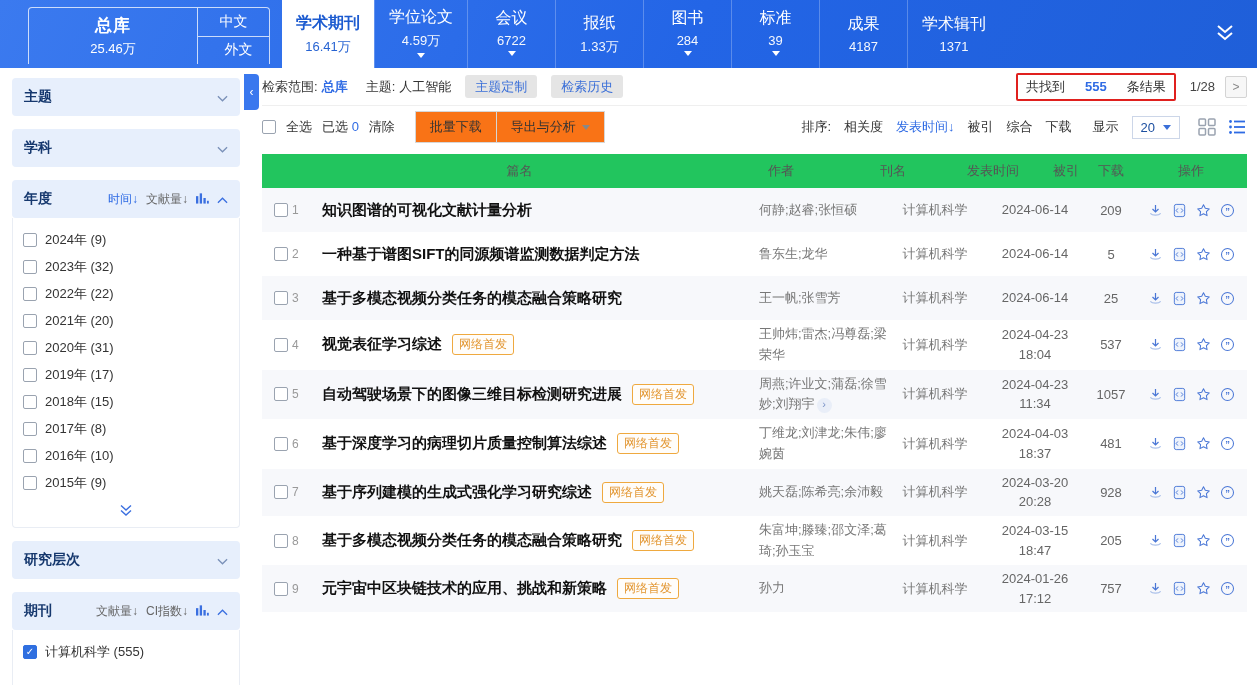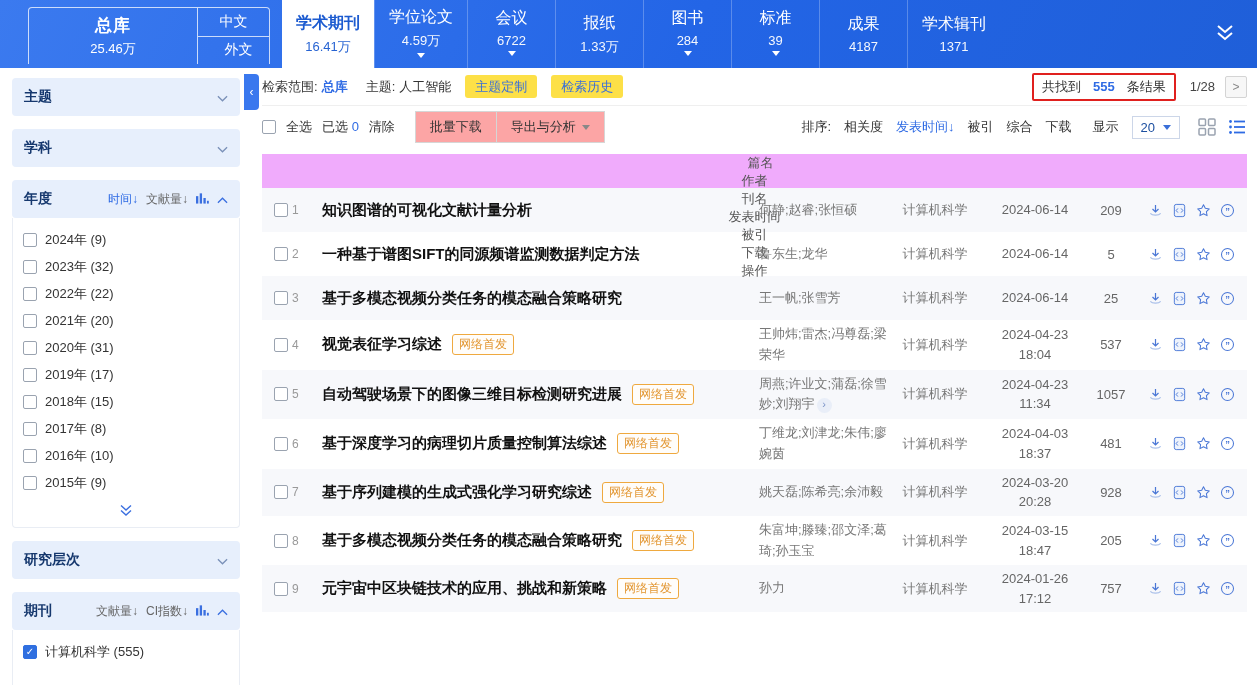--- a/index.html
+++ b/index.html
@@ -46,49 +46,49 @@
 
   .collapse-handle { position:absolute; left:244px; top:6px; width:15px; height:36px; background:#3a78ee; color:#fff; border-radius:0 4px 4px 0; display:flex; align-items:center; justify-content:center; font-size:12px; cursor:pointer; z-index:5; }
 
   .main { flex:1; padding:0 10px 0 18px; }
 
   
   .searchbar { height:38px; display:flex; align-items:center; border-bottom:1px solid #efefef; }
   .sb-label { color:#333; }
   .sb-scope { color:#2f6be4; font-weight:bold; margin:0 18px 0 4px; cursor:pointer; }
   .sb-topic { margin-left:4px; }
-  .pill { background:#fde047; color:#3a6fd8; border-radius:3px; padding:4px 10px; margin-left:14px; cursor:pointer; font-size:13px; }
+  .pill { background:#e5e5e5; color:#3a6fd8; border-radius:3px; padding:4px 10px; margin-left:14px; cursor:pointer; font-size:13px; }
   .sb-right { margin-left:auto; display:flex; align-items:center; }
-  .result-box { border:2px solid #e0201e; border-radius:2px; padding:3px 8px; display:flex; align-items:center; gap:12px; }
+  .result-box { border:2px solid #e0201e; border-radius:2px; padding:3px 8px; display:flex; align-items:center; gap:20px; }
   .result-count { color:#2f6be4; font-weight:bold; }
   .page-info { margin:0 10px 0 14px; color:#444; }
   .next-btn { width:22px; height:22px; border:1px solid #d4d4d4; background:#f7f7f7; color:#888; display:flex; align-items:center; justify-content:center; border-radius:2px; cursor:pointer; font-size:12px; }
 
   
   .toolbar { height:42px; display:flex; align-items:center; }
   .tb-left { display:flex; align-items:center; gap:10px; }
   .tb-text { cursor:pointer; color:#333; }
   .sel-num { color:#2f6be4; }
-  .btn { border:1px solid #d6d6d6; background:#fca5a5; padding:6px 14px; cursor:pointer; color:#333; font-size:13px; }
+  .btn { border:1px solid #d6d6d6; background:#f97316; padding:6px 14px; cursor:pointer; color:#333; font-size:13px; }
   .btn.grouped { border-left:none; display:flex; align-items:center; gap:6px; }
   .btn-group { display:flex; margin-left:10px; }
   .caret-sm { width:0; height:0; border:4px solid transparent; border-top:5px solid #888; margin-top:4px; }
   .tb-right { margin-left:auto; display:flex; align-items:center; gap:13px; }
   .sort-label { color:#333; }
   .sort-opt { color:#333; cursor:pointer; }
   .sort-opt.active { color:#2f6be4; font-weight:normal; }
   .show-label { margin-left:8px; }
   .page-size { border:1px solid #ccd6e8; padding:3px 8px; display:flex; align-items:center; gap:8px; color:#1c4fa0; cursor:pointer; }
   .caret-blue { width:0; height:0; border:4px solid transparent; border-top:5px solid #3a6fd8; margin-top:4px; }
   .view-icons { display:flex; gap:10px; margin-left:4px; }
   .view-icon { cursor:pointer; display:flex; align-items:center; }
 
   
   .table { margin-top:6px; }
-  .thead { display:flex; align-items:center; background:#f0abfc; height:34px; color:#555;flex-direction:column; }
+  .thead { display:flex; align-items:center; background:#22c55e; height:34px; color:#555; }
   .row { display:flex; align-items:center; min-height:44px; padding:4px 0; }
   .row:nth-child(odd) { background:#f7f8fb; }
   .col-check { width:48px; display:flex; align-items:center; justify-content:flex-end; gap:4px; padding-right:4px; }
   .idx { color:#999; font-size:12px; width:14px; }
   .col-title { flex:1; padding:0 10px 0 12px; display:flex; align-items:center; }
   .a-title { color:#111; font-weight:bold; font-size:15px; text-decoration:none; cursor:pointer; }
   .badge { border:1px solid #efa93f; color:#e2952f; background:#fffdfa; font-size:12px; font-weight:normal; border-radius:3px; padding:1px 6px; margin-left:10px; white-space:nowrap; }
   .col-authors { width:128px; color:#777; line-height:1.6; }
   .expand-circle { display:inline-flex; width:15px; height:15px; border-radius:50%; background:#e9eef8; color:#7a93c8; align-items:center; justify-content:center; font-size:11px; cursor:pointer; margin-left:2px; }
   .col-journal { width:96px; color:#777; text-align:center; cursor:pointer; }

